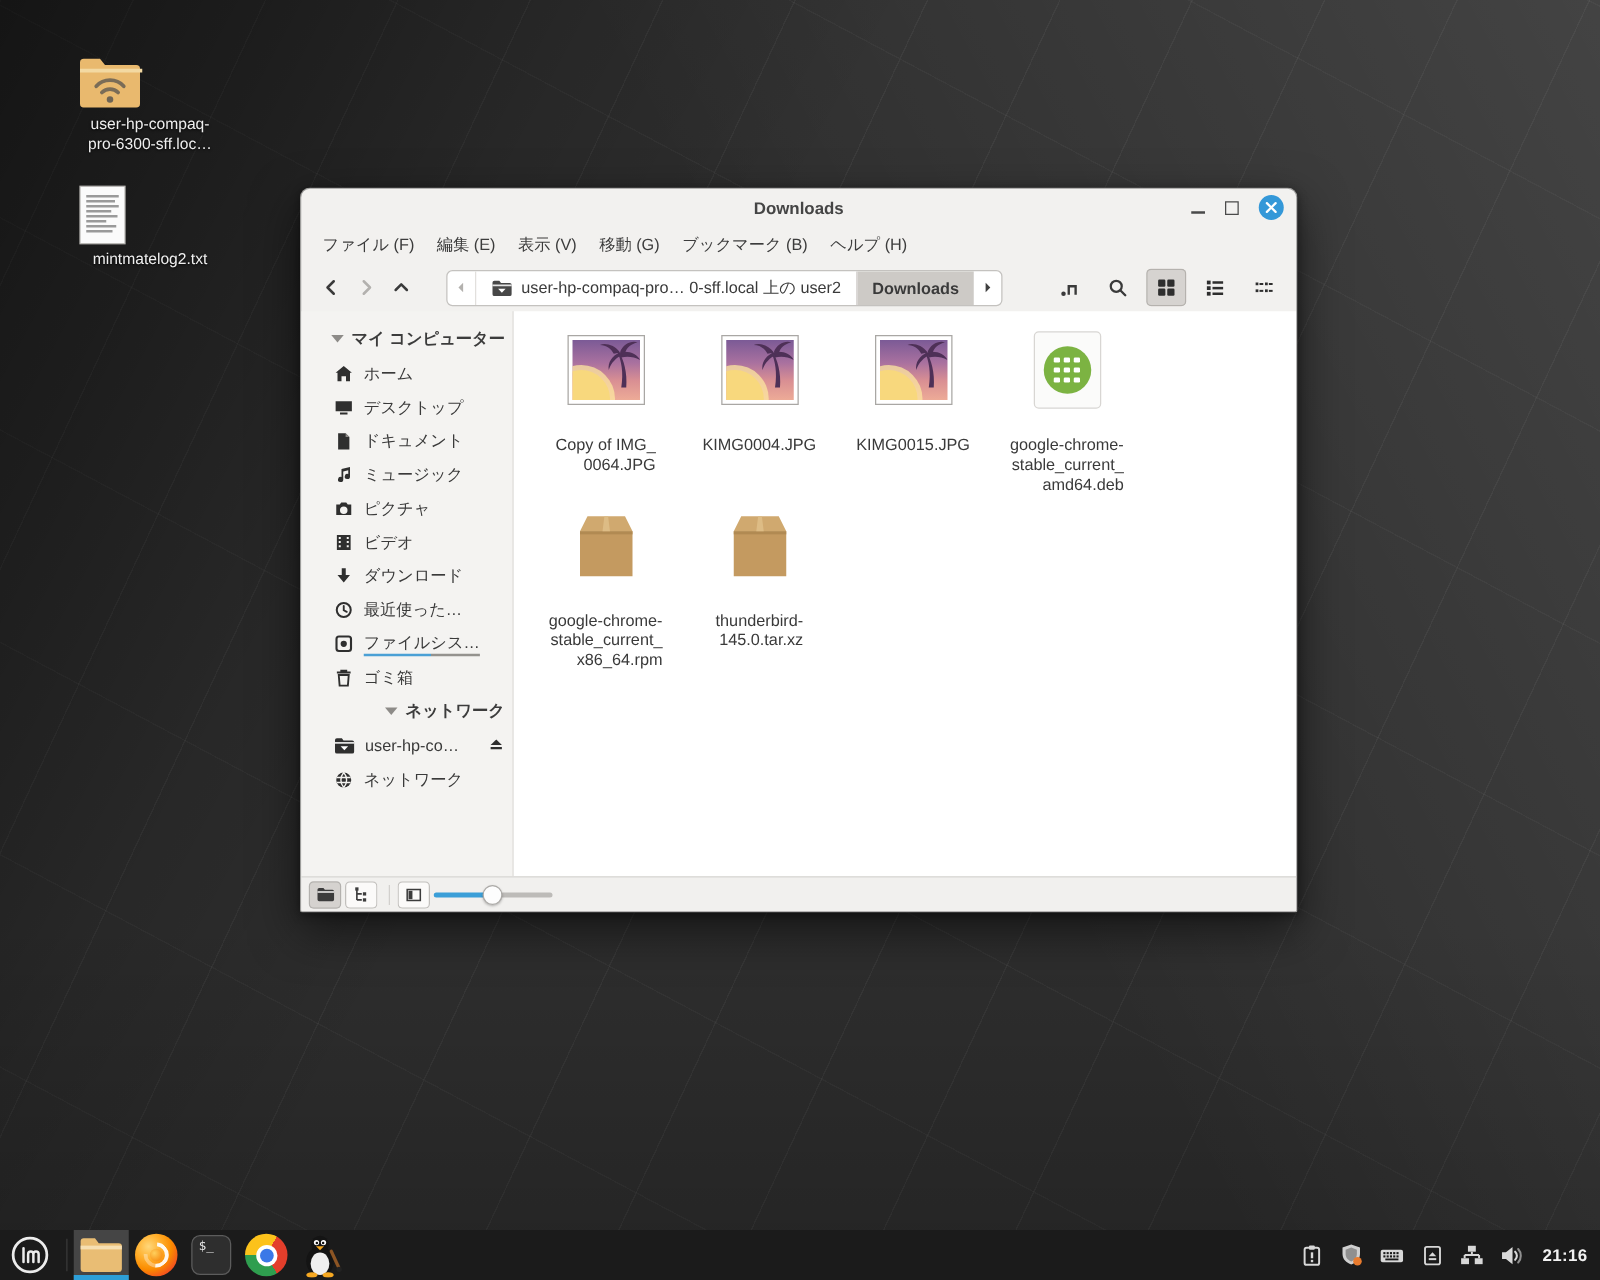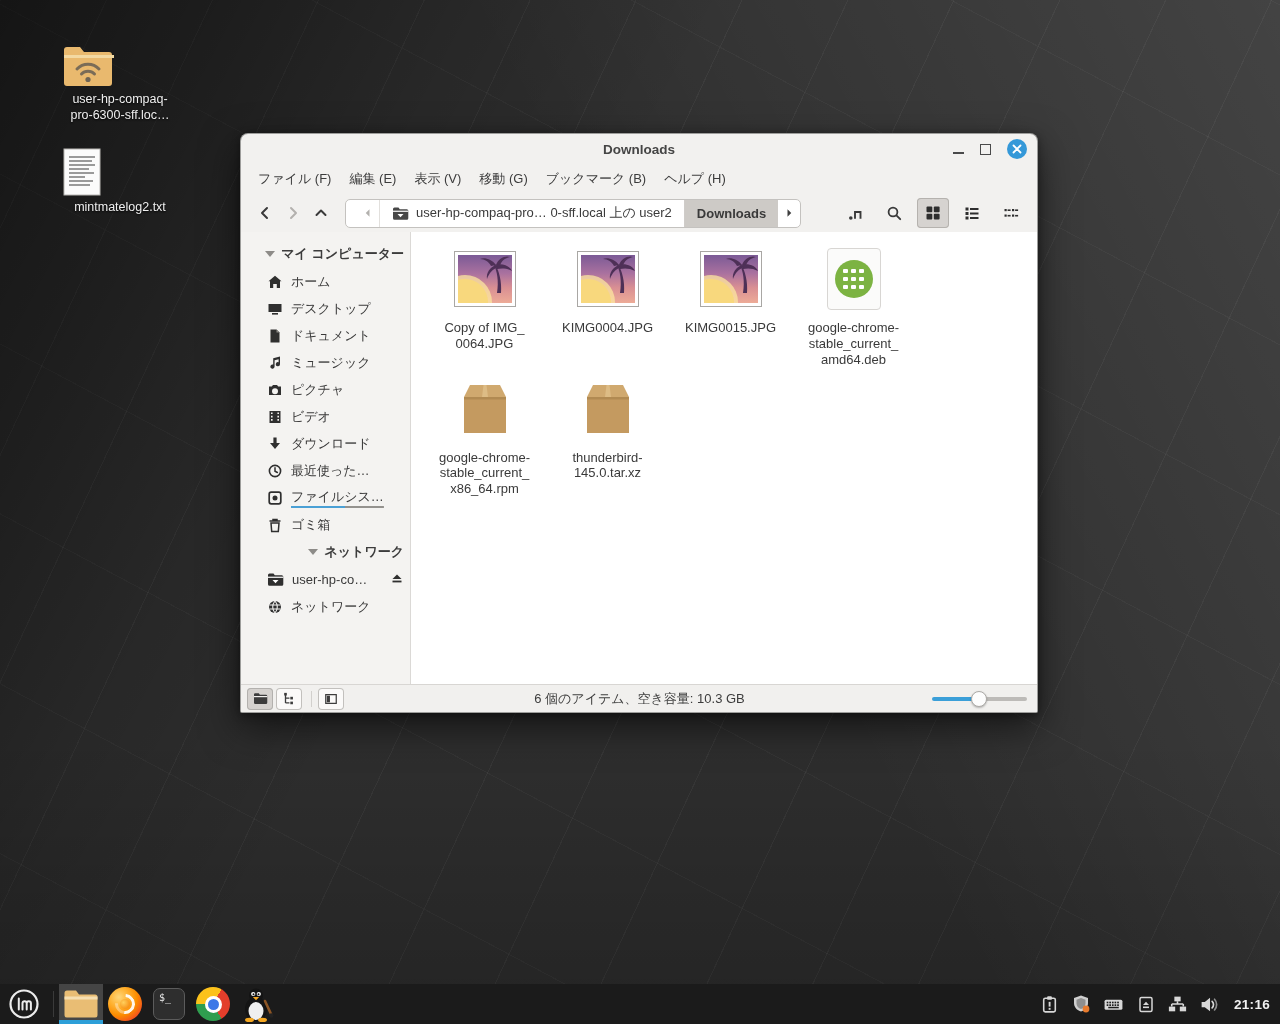--- a/index.html
+++ b/index.html
@@ -17,61 +17,61 @@
       repeating-linear-gradient(28deg, rgba(255,255,255,.03) 0 1px, transparent 1px 150px);
   }
 
   
   .desk-icon { position:absolute; width:116px; display:flex; flex-direction:column; cursor:default; }
   .desk-icon .dlabel { margin-top:4px; color:#efefef; font-size:12.5px; text-align:center; line-height:1.25;
     white-space:pre-line; text-shadow:0 1px 2px rgba(0,0,0,.9); }
   .net-folder-svg, .txt-svg { display:block; }
 
   
-  #win { position:absolute; left:240px; top:133px; width:798px; height:580px;
+  #win { position:absolute; left:240px; top:150px; width:798px; height:580px;
     background:#f2f1ef; border:1px solid rgba(0,0,0,.35); border-radius:8px 8px 2px 2px;
     box-shadow:0 14px 38px rgba(0,0,0,.55), 0 2px 8px rgba(0,0,0,.4);
     display:flex; flex-direction:column; overflow:hidden; }
 
   .titlebar { height:30px; flex:0 0 30px; display:flex; align-items:center; position:relative; }
   .title { position:absolute; left:0; right:0; text-align:center; font-weight:bold; color:#454545; font-size:13.5px; }
   .win-btns { margin-left:auto; display:flex; align-items:center; gap:16px; padding-right:10px; z-index:2; }
   .btn-min { width:11px; height:2px; background:#4a4a4a; margin-top:8px; }
   .btn-max { width:11px; height:11px; border:1.5px solid #4a4a4a; background:transparent; }
   .btn-close { width:20px; height:20px; border-radius:50%; background:#3498d8; display:flex; align-items:center; justify-content:center; }
 
   .menubar { height:30px; flex:0 0 30px; display:flex; align-items:center; gap:4px; padding-left:10px; }
   .menu-item { padding:4px 7px; border-radius:4px; color:#3c3c3c; }
 
   .toolbar { height:38px; flex:0 0 38px; display:flex; align-items:center; padding:0 10px; }
   .nav-btn { width:28px; height:28px; display:flex; align-items:center; justify-content:center; border-radius:4px; }
   .tool-icon-btn { width:32px; height:30px; display:flex; align-items:center; justify-content:center; border-radius:4px; margin-left:7px; color:#3a3a3a; }
   .tool-icon-btn.active { background:#d6d3d0; box-shadow:inset 0 0 0 1px #b5b2ae; }
-  .pathbar { margin-left:10px; height:29px; display:flex; align-items:stretch; background:#fff;
-    border:1px solid #c4c2bf; border-radius:5px; overflow:hidden;padding-left:11px; }
+  .pathbar { margin-left:22px; height:29px; display:flex; align-items:stretch; background:#fff;
+    border:1px solid #c4c2bf; border-radius:5px; overflow:hidden; }
   .crumb-arrow { width:22px; display:flex; align-items:center; justify-content:center; }
   .crumb { display:flex; align-items:center; gap:7px; padding:0 12px; color:#3a3a3a; }
   .crumb.parent { border-left:1px solid #e2e0dd; border-right:1px solid #cfccc9; }
   .crumb.active { background:#cdcac6; font-weight:bold; }
   .toolbar-right { margin-left:auto; display:flex; align-items:center; }
 
   .win-body { flex:1; display:flex; min-height:0; }
   .sidebar { width:170px; flex:0 0 170px; background:#f4f3f1; border-right:1px solid #dbd9d6; padding-top:8px; overflow:hidden; }
   .side-header { display:flex; align-items:center; gap:6px; padding:5px 6px 5px 8px; font-weight:bold; color:#3c3c3c;justify-content:flex-end; }
   .tri { width:0; height:0; border-left:5px solid transparent; border-right:5px solid transparent; border-top:6px solid #8d8b88; }
   .side-item { display:flex; align-items:center; gap:8px; height:27px; padding-left:26px; padding-right:6px; color:#3a3a3a; }
   .side-item .lbl { white-space:nowrap; }
   .side-item .fs-underline { background:linear-gradient(90deg,#4aa0d5 0 58%,#94928e 58% 100%) bottom/100% 2px no-repeat; padding-bottom:2px; }
   .side-item .eject { margin-left:auto; }
   .sicon { flex:0 0 16px; display:flex; color:#2f2f2f; }
 
   .files { flex:1; background:#ffffff; padding:12px 0 0 12px; display:flex; flex-wrap:wrap; align-content:flex-start; overflow:hidden; }
   .file { width:123px; display:flex; flex-direction:column; align-items:center; margin-bottom:6px; }
   .file .icon-box { height:70px; display:flex; align-items:center; justify-content:center; }
-  .file .flabel { margin-top:6px; text-align:center; line-height:1.22; color:#3a3a3a; white-space:pre-line; }
+  .file .flabel { margin-top:17px; text-align:right; line-height:1.22; color:#3a3a3a; white-space:pre-line; }
   .thumb { width:62px; height:56px; background:#fff; border:1px solid #a9a7a4; padding:3px; }
   .thumb .pic { width:100%; height:100%; position:relative; overflow:hidden;
     background:linear-gradient(180deg,#7b5a96 0%,#a9719f 38%,#d98f93 68%,#edab97 100%); }
   .thumb .sun { position:absolute; left:-16px; bottom:-22px; width:46px; height:46px; border-radius:50%;
     background:#f8d87d; box-shadow:0 0 0 4px rgba(252,231,160,.75); }
   .deb-icon { width:54px; height:62px; background:#fbfbfa; border:1px solid #d8d6d3; border-radius:4px;
     display:flex; align-items:center; justify-content:center; }
   .deb-circle { width:38px; height:38px; border-radius:50%; background:#7cb342; display:grid;
     grid-template-columns:repeat(3,4.5px); grid-template-rows:repeat(3,4.5px); gap:3.5px; place-content:center; }
   .deb-circle span { background:#fff; border-radius:1px; }
@@ -522,21 +522,20 @@
             <rect x="9.5" y="11" width="3" height="3" fill="#3c3c3c"></rect>
           </svg>
       </div>
       <div class="status-sep"></div>
       <div class="status-btn framed">
         <svg width="14" height="14" viewBox="0 0 16 16">
             <rect x="2" y="3" width="12" height="10" stroke="#3c3c3c" stroke-width="1.4" fill="none"></rect>
             <rect x="3.2" y="4.2" width="3.6" height="7.6" fill="#3c3c3c"></rect>
           </svg>
       </div>
-      <div class="status-text">6 個のアイテム、空き容量: 10.3 GB</div>
       <div class="zoom-slider">
         <div class="zoom-track"></div>
         <div class="zoom-knob"></div>
       </div>
     </div>
   </div>
 
   <div id="panel">
     <div class="panel-btn menu-btn">
       <svg width="32" height="32" viewBox="0 0 32 32">

